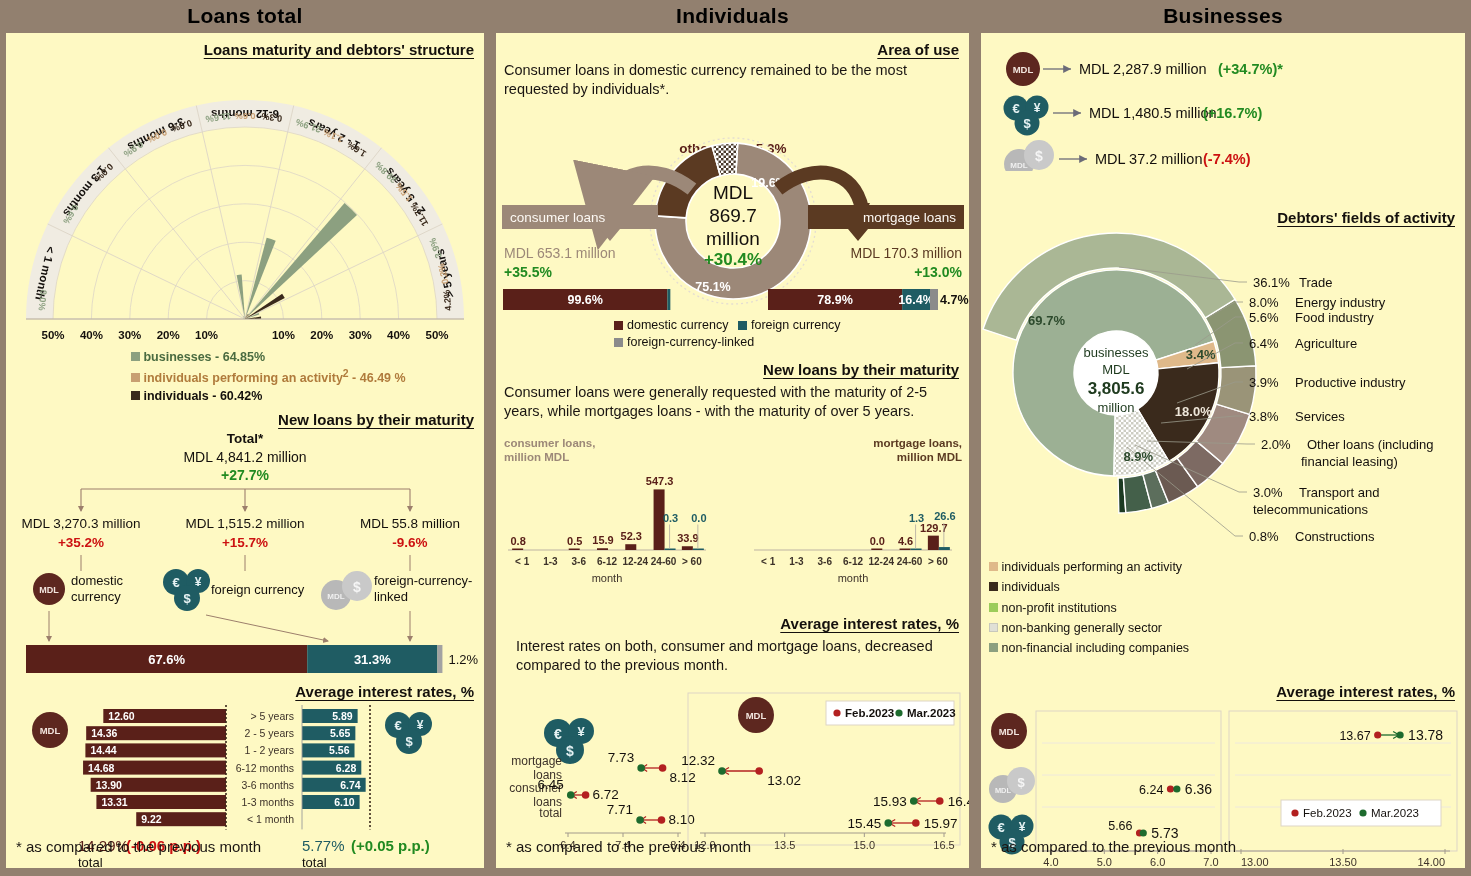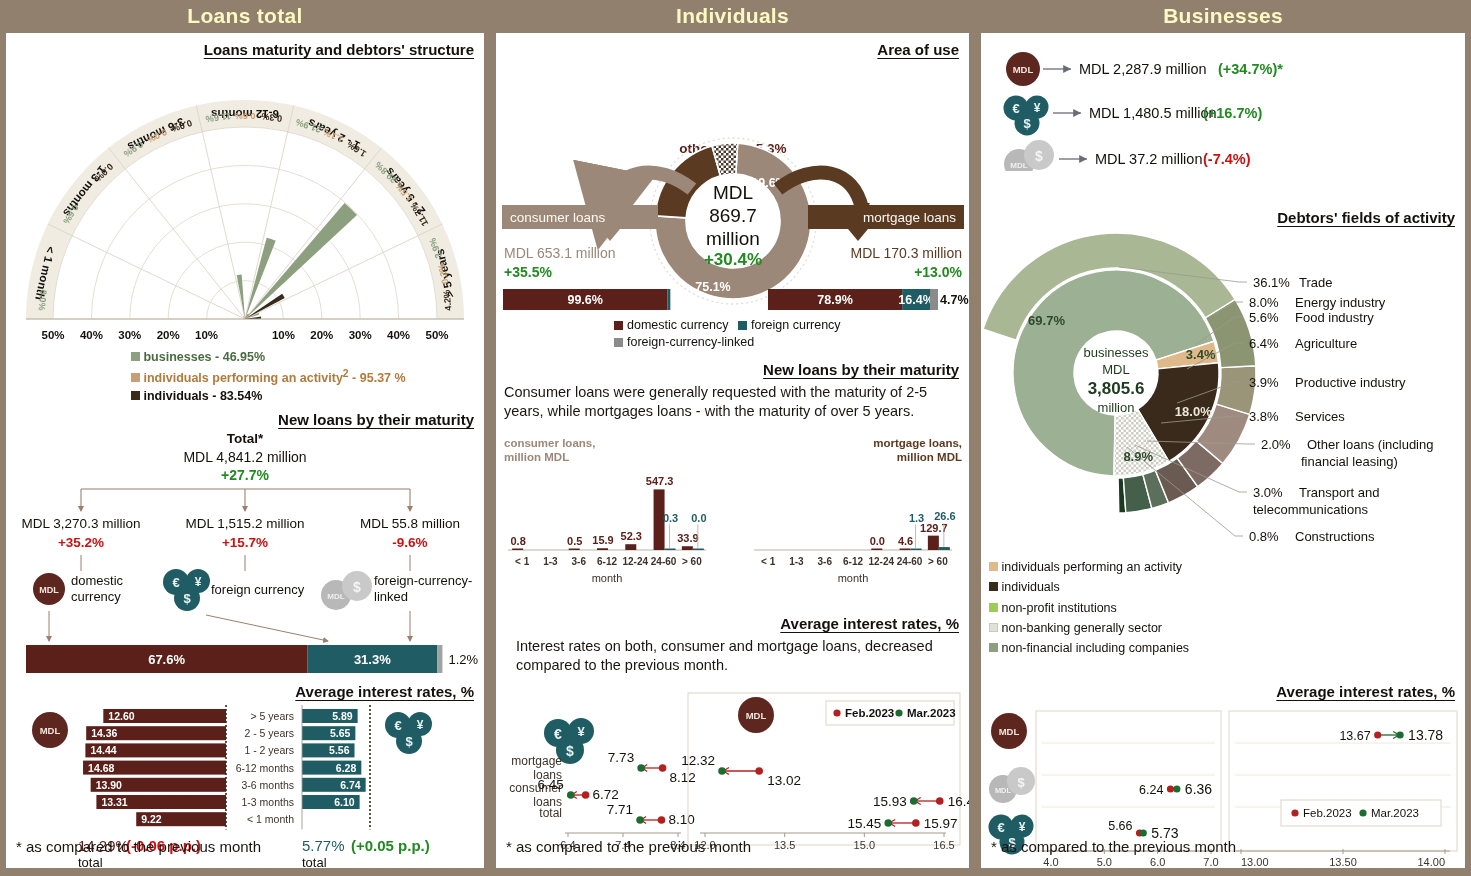--- a/index.html
+++ b/index.html
@@ -6,26 +6,26 @@
   body {
     width: 1471px; height: 876px;
     background: #92806f;
     font-family: "Liberation Sans", sans-serif;
     overflow: hidden;
     position: relative;
   }
   .col { position: absolute; top: 0; height: 876px; }
   .col-title {
     height: 33px; line-height: 31px; text-align: center;
-    color: #fef9c3; font-size: 21px; font-weight: bold;
+    color: #000000; font-size: 21px; font-weight: bold;
     letter-spacing: 0.3px;
   }
   .panel {
     position: absolute; left: 6px; right: 6px; top: 33px; bottom: 8px;
-    background: #ffffff;
+    background: #fef9c3;
   }
   .sec-title {
     font-size: 15px; font-weight: bold; color: #14100d;
     text-decoration: underline; text-underline-offset: 3px;
     text-align: right; padding-right: 10px;
   }
   .para { font-size: 14.5px; color: #1a1512; line-height: 1.33; }
   .footnote { position: absolute; bottom: 13px; left: 10px; font-size: 15px; color: #1a1512; }
   svg text { font-family: "Liberation Sans", sans-serif; }
 </style>
@@ -107,29 +107,29 @@
         <text x="277.4" y="278" text-anchor="middle" font-size="11.5" font-weight="bold" fill="#14100d">10%</text>
         <text x="315.8" y="278" text-anchor="middle" font-size="11.5" font-weight="bold" fill="#14100d">20%</text>
         <text x="354.2" y="278" text-anchor="middle" font-size="11.5" font-weight="bold" fill="#14100d">30%</text>
         <text x="392.6" y="278" text-anchor="middle" font-size="11.5" font-weight="bold" fill="#14100d">40%</text>
         <text x="431" y="278" text-anchor="middle" font-size="11.5" font-weight="bold" fill="#14100d">50%</text>
       </svg>
 
     <div style="position:absolute;top:316px;left:125px;font-size:12.5px;font-weight:bold;line-height:1.42">
       <div>
         <span style="display:inline-block;width:9px;height:9px;background:#8ca080"></span>
-        <span style="color:#4a6b40">businesses - 46.95%</span>
+        <span style="color:#4a6b40">businesses - 64.85%</span>
       </div>
       <div>
         <span style="display:inline-block;width:9px;height:9px;background:#c89f72"></span>
-        <span style="color:#b07b3c">individuals performing an activity</span><sup style="color:#b07b3c">2</sup><span style="color:#b07b3c"> - 95.37 %</span>
+        <span style="color:#b07b3c">individuals performing an activity</span><sup style="color:#b07b3c">2</sup><span style="color:#b07b3c"> - 46.49 %</span>
       </div>
       <div>
         <span style="display:inline-block;width:9px;height:9px;background:#3a2a1c"></span>
-        <span style="color:#14100d">individuals - 83.54%</span>
+        <span style="color:#14100d">individuals - 60.42%</span>
       </div>
     </div>
 
     <div class="sec-title" style="position:absolute;top:378px;right:0;left:0;">New loans by their maturity</div>
     <svg id="newloans" width="478" height="250" style="position:absolute;top:396px;left:0">
         <defs>
           <marker id="ah" markerWidth="7" markerHeight="7" refX="5" refY="3" orient="auto">
             <path d="M0 0L6 3L0 6z" fill="#9c7f6c"></path>
           </marker>
         </defs>
@@ -233,20 +233,21 @@
 
     <div class="footnote">* as compared to the previous month</div>
   </div>
 </div>
 
 <div class="col" style="left:490px;width:485px">
   <div class="col-title">Individuals</div>
   <div class="panel">
 
     <div class="sec-title" style="position:absolute;top:8px;right:0;left:0;">Area of use</div>
+    <div class="para" style="position:absolute;top:28px;left:8px;width:430px">Consumer loans in domestic currency remained to be the most requested by individuals*.</div>
 
     <svg id="indiv-donut" width="473" height="250" style="position:absolute;top:70px;left:0">
         <defs>
           <pattern id="ck" width="5" height="5" patternUnits="userSpaceOnUse">
             <rect width="5" height="5" fill="#ffffff"></rect>
             <rect width="2.5" height="2.5" fill="#4a3a2c"></rect>
             <rect x="2.5" y="2.5" width="2.5" height="2.5" fill="#4a3a2c"></rect>
           </pattern>
           <marker id="bigah" markerWidth="6" markerHeight="6" refX="3" refY="3" orient="auto">
             <path d="M0 0L6 3L0 6z" fill="#9c8878"></path>

